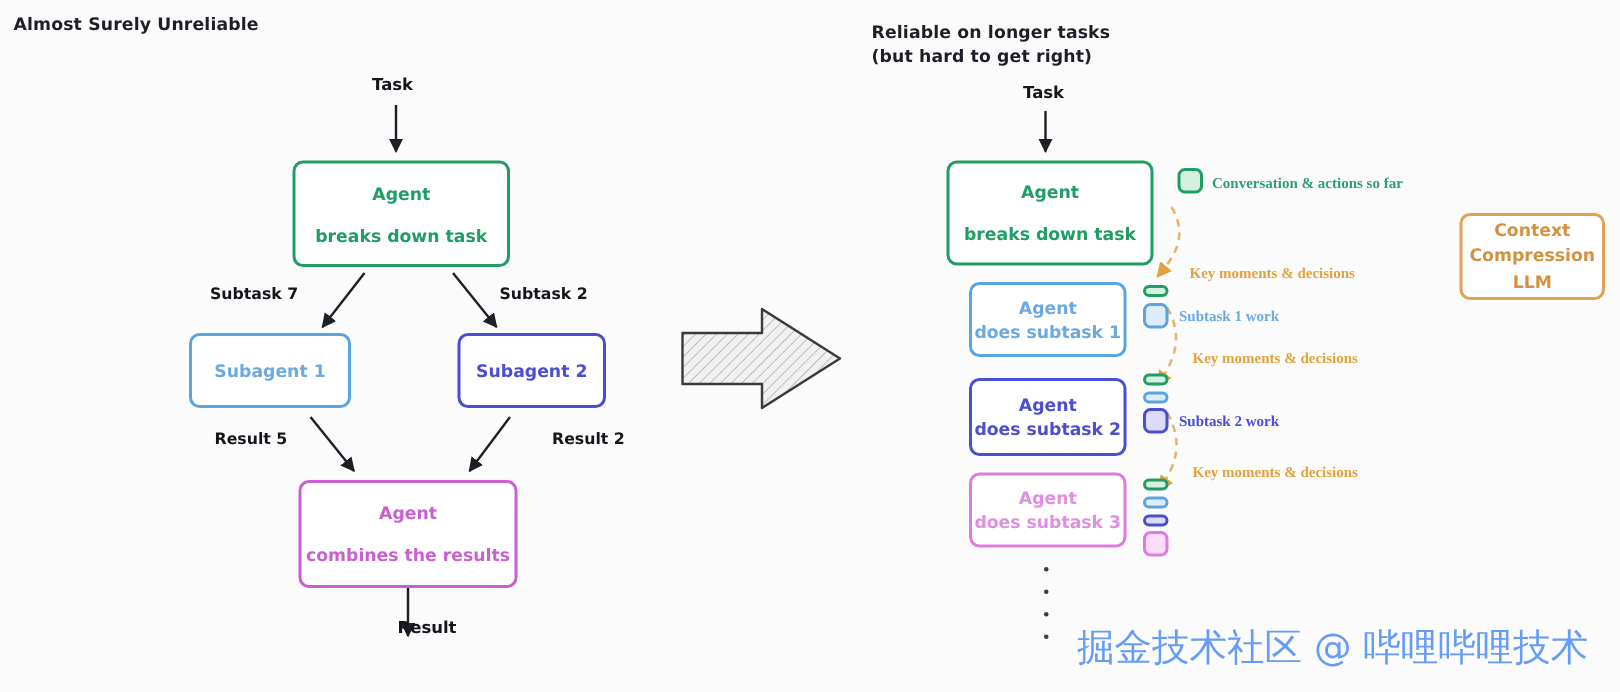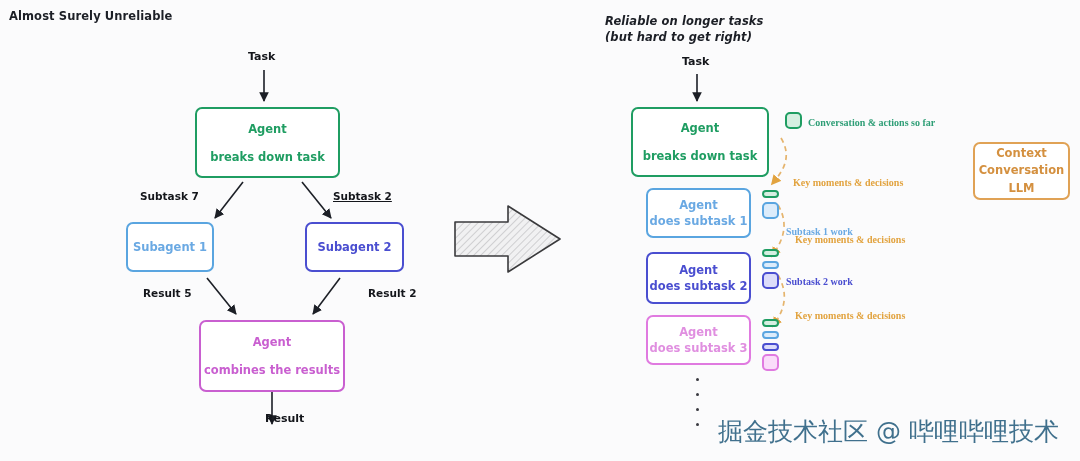--- a/index.html
+++ b/index.html
@@ -47,38 +47,38 @@
   .orange{border-color:#e0a255;}
   .orange .l1{color:#d4903f;font-weight:700;line-height:1.5;margin:0;}
 
   
   .flabel{font-size:10.5px;font-weight:700;color:#14161b;white-space:nowrap;}
   .tasklabel{font-size:11px;font-weight:700;color:#14161b;}
 
   .legend{font-size:10px;font-weight:700;white-space:nowrap;font-family:Liberation Serif, serif;}
   .lg-green{color:#2e9e76;}
   .lg-orange{color:#e2a33f;}
-  .lg-lblue{color:#6aa9e3;margin-top:20px;}
+  .lg-lblue{color:#6aa9e3;}
   .lg-iblue{color:#4a4ed0;}
 
   
   .chip{box-sizing:border-box;border-radius:4px;}
   .sq{width:17px;height:17px;border-width:2px;border-style:solid;border-radius:5px;}
   .pill{width:17px;height:8px;border-width:2px;border-style:solid;border-radius:4px;}
   .c-green{border-color:#1f9d62;background:#d6efe1;}
   .c-lblue{border-color:#5aa5e0;background:#dcecfb;}
   .c-iblue{border-color:#4a4ed0;background:#dcdcfa;}
   .c-pink{border-color:#e07ae0;background:#fadcfa;}
 
   
   .dot{width:3px;height:3px;border-radius:50%;background:#3a3a40;}
 
   
   .wm{
-    font-size:25px;color:#0c4a6e;opacity:.78;white-space:nowrap;
+    font-size:25px;color:#3b82f6;opacity:.78;white-space:nowrap;
     font-family:"DejaVu Sans","Liberation Sans",sans-serif;
   }
   svg{overflow:visible;}
 </style>
 </head>
 <body>
 
 <div id="stage">
 
   <div class="abs heading" style="left:9px;top:9px;">Almost Surely Unreliable</div>
@@ -119,41 +119,41 @@
 
     <line x1="697" y1="74" x2="697" y2="101" stroke="#1c1f26" stroke-width="1.6" marker-end="url(#ah)"></line>
   </svg>
 
   <div class="abs box two green" style="left:195px;top:107px;width:145px;height:71px;">
     <div class="l1">Agent</div>
     <div class="l2">breaks down task</div>
   </div>
 
   <div class="abs flabel" style="left:140px;top:190px;">Subtask 7</div>
-  <div class="abs flabel" style="left:333px;top:190px;text-decoration:underline;">Subtask 2</div>
-
-  <div class="abs box lblue" style="left:126px;top:222px;width:88px;height:50px;">
+  <div class="abs flabel" style="left:333px;top:190px;">Subtask 2</div>
+
+  <div class="abs box lblue" style="left:126px;top:222px;width:108px;height:50px;">
     <div class="l1">Subagent 1</div>
   </div>
 
   <div class="abs box iblue" style="left:305px;top:222px;width:99px;height:50px;">
     <div class="l1">Subagent 2</div>
   </div>
 
   <div class="abs flabel" style="left:143px;top:287px;">Result 5</div>
   <div class="abs flabel" style="left:336px;top:287px;margin-left:32px;">Result 2</div>
 
   <div class="abs box two pink" style="left:199px;top:320px;width:146px;height:72px;">
     <div class="l1">Agent</div>
     <div class="l2">combines the results</div>
   </div>
 
   <div class="abs tasklabel" style="left:249px;top:412px;margin-left:16px;">Result</div>
 
-  <div class="abs heading" style="left:605px;top:14px;font-style:italic;">Reliable on longer tasks
+  <div class="abs heading" style="left:581px;top:14px;">Reliable on longer tasks
 (but hard to get right)</div>
 
   <div class="abs tasklabel" style="left:682px;top:55px;">Task</div>
 
   <div class="abs box two green" style="left:631px;top:107px;width:138px;height:70px;">
     <div class="l1">Agent</div>
     <div class="l2">breaks down task</div>
   </div>
 
   <div class="abs box tight lblue" style="left:646px;top:188px;width:105px;height:50px;">
@@ -191,19 +191,19 @@
   <div class="abs chip pill c-iblue" style="left:762px;top:343px;"></div>
   <div class="abs chip sq c-pink" style="left:762px;top:354px;"></div>
 
   <div class="abs dot" style="left:696px;top:378px;"></div>
   <div class="abs dot" style="left:696px;top:393px;"></div>
   <div class="abs dot" style="left:696px;top:408px;"></div>
   <div class="abs dot" style="left:696px;top:423px;"></div>
 
   <div class="abs box orange" style="left:973px;top:142px;width:97px;height:58px;">
     <div class="l1">Context</div>
-    <div class="l1">Conversation</div>
+    <div class="l1">Compression</div>
     <div class="l1">LLM</div>
   </div>
 
   <div class="abs wm" style="left:718px;top:415px;">掘金技术社区 @ 哔哩哔哩技术</div>
 
 </div>
 
 </body></html>

